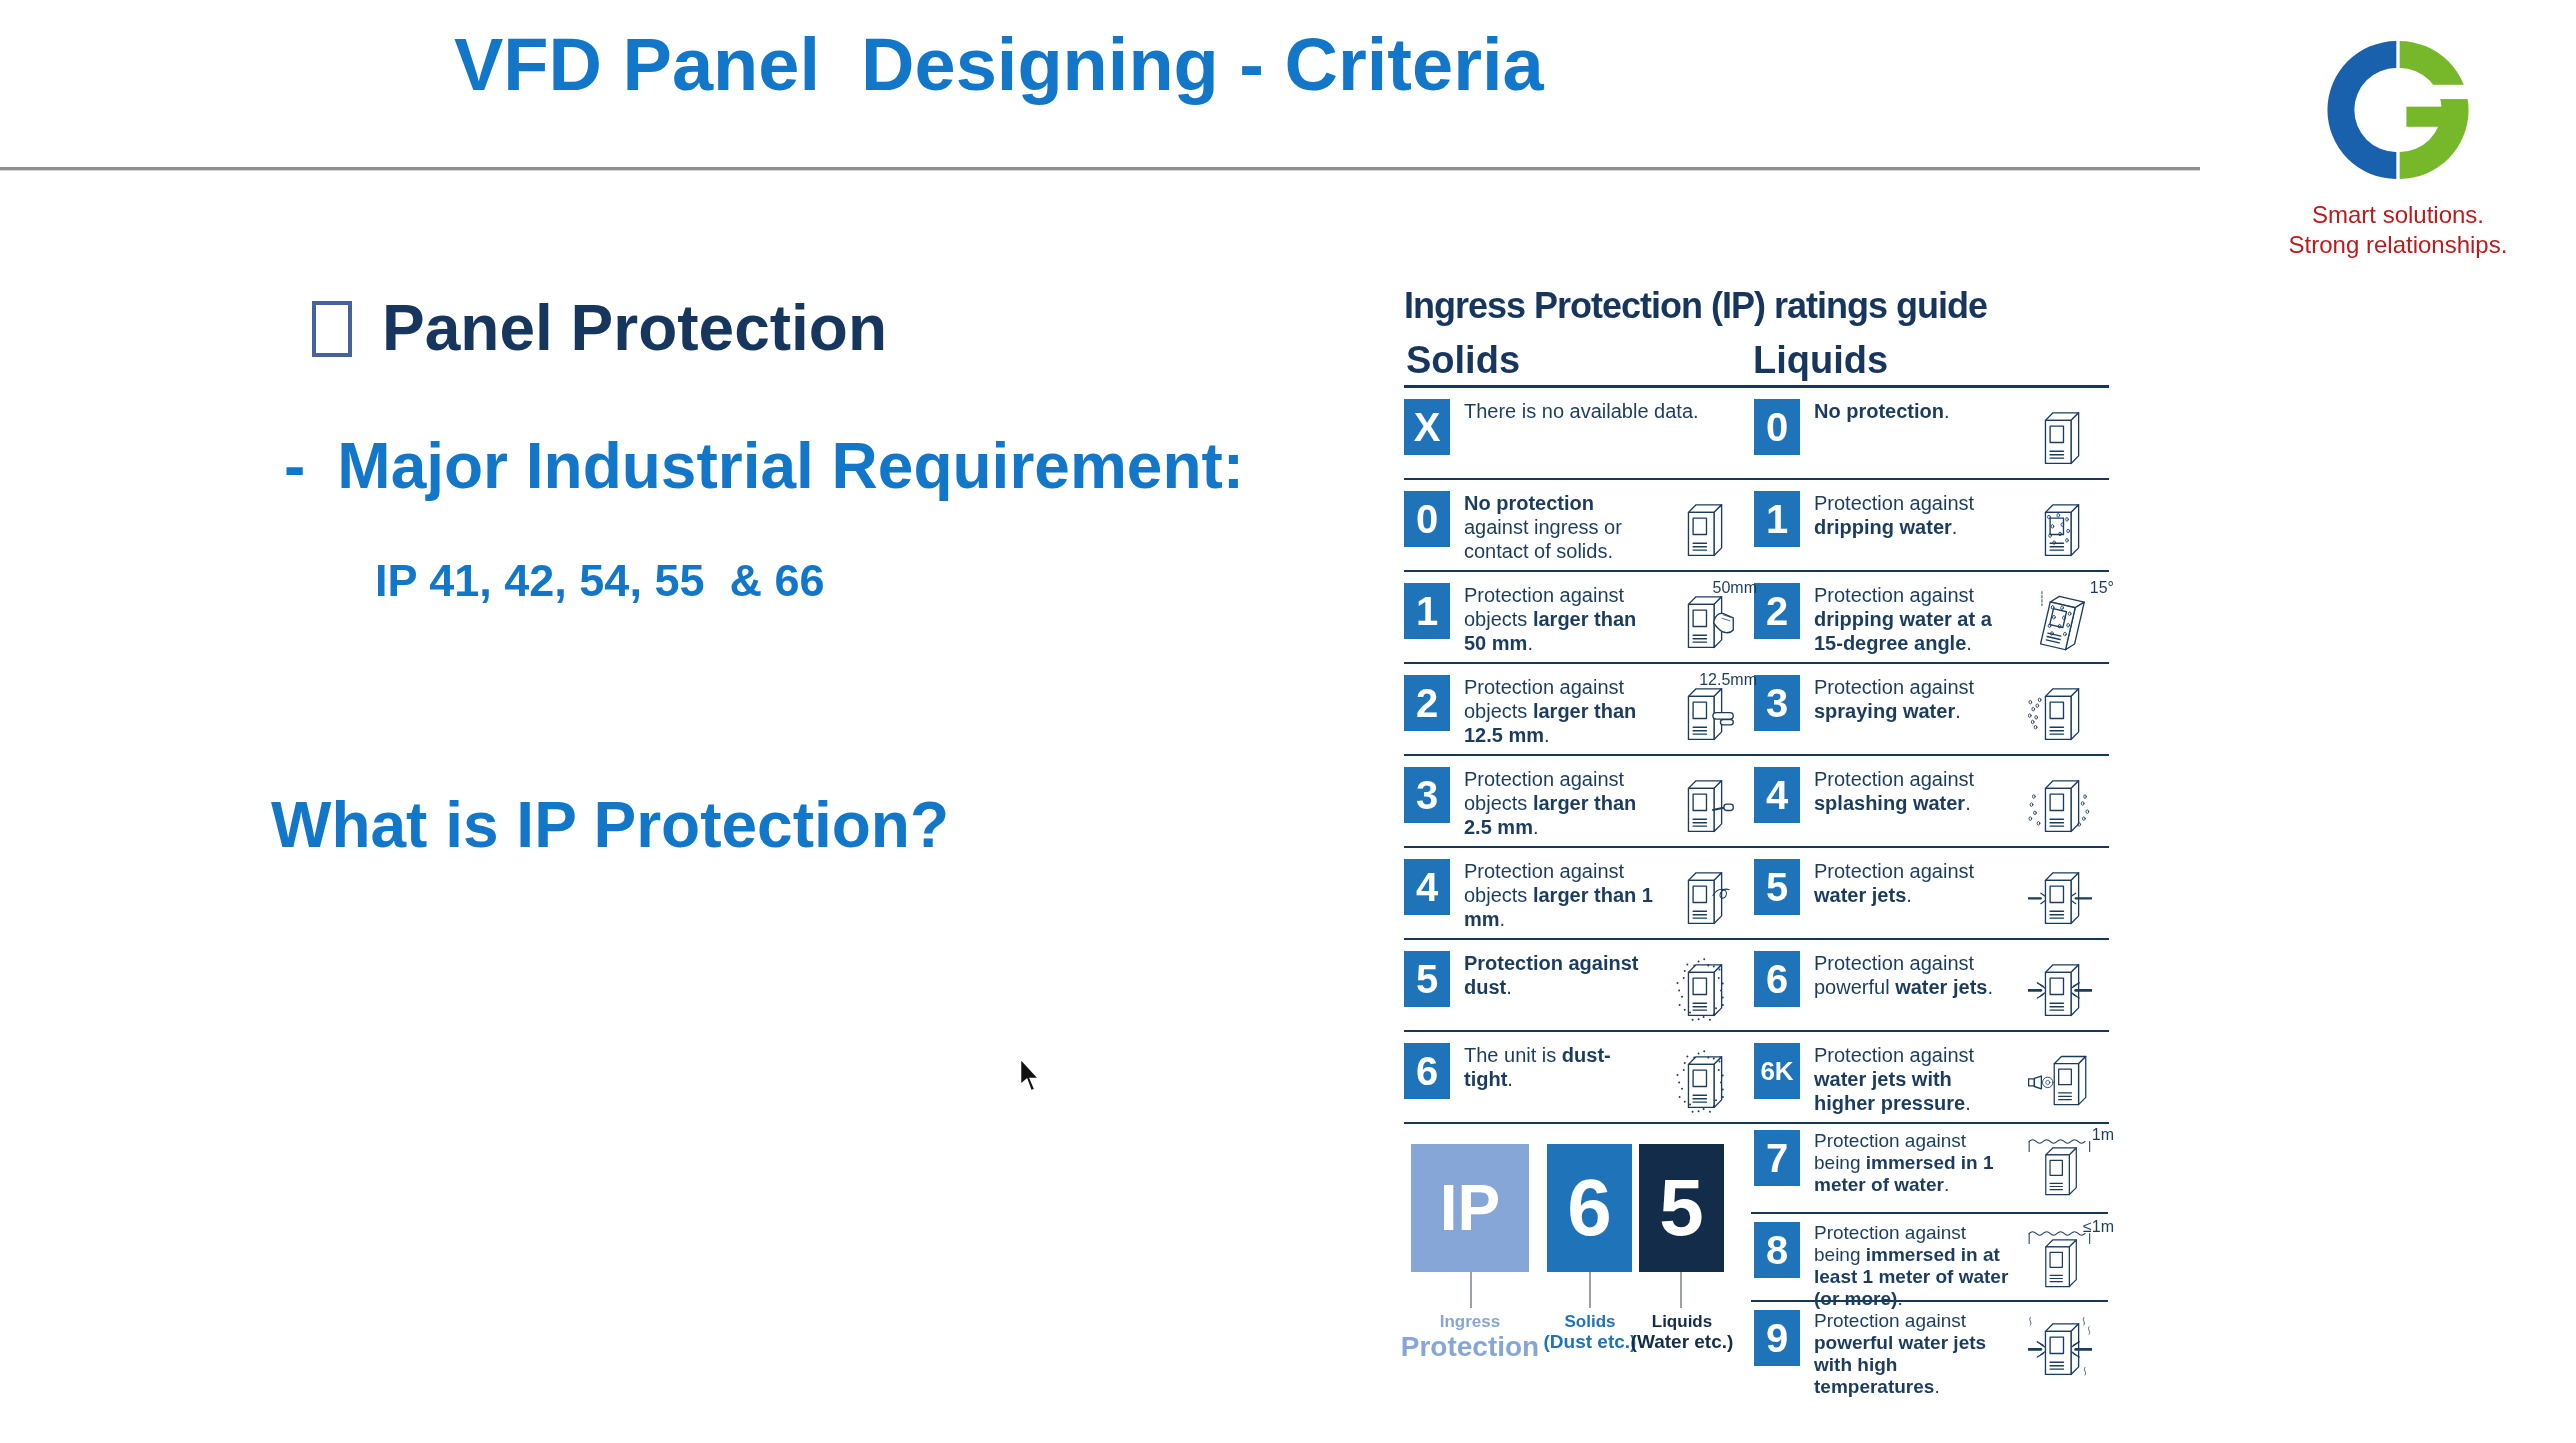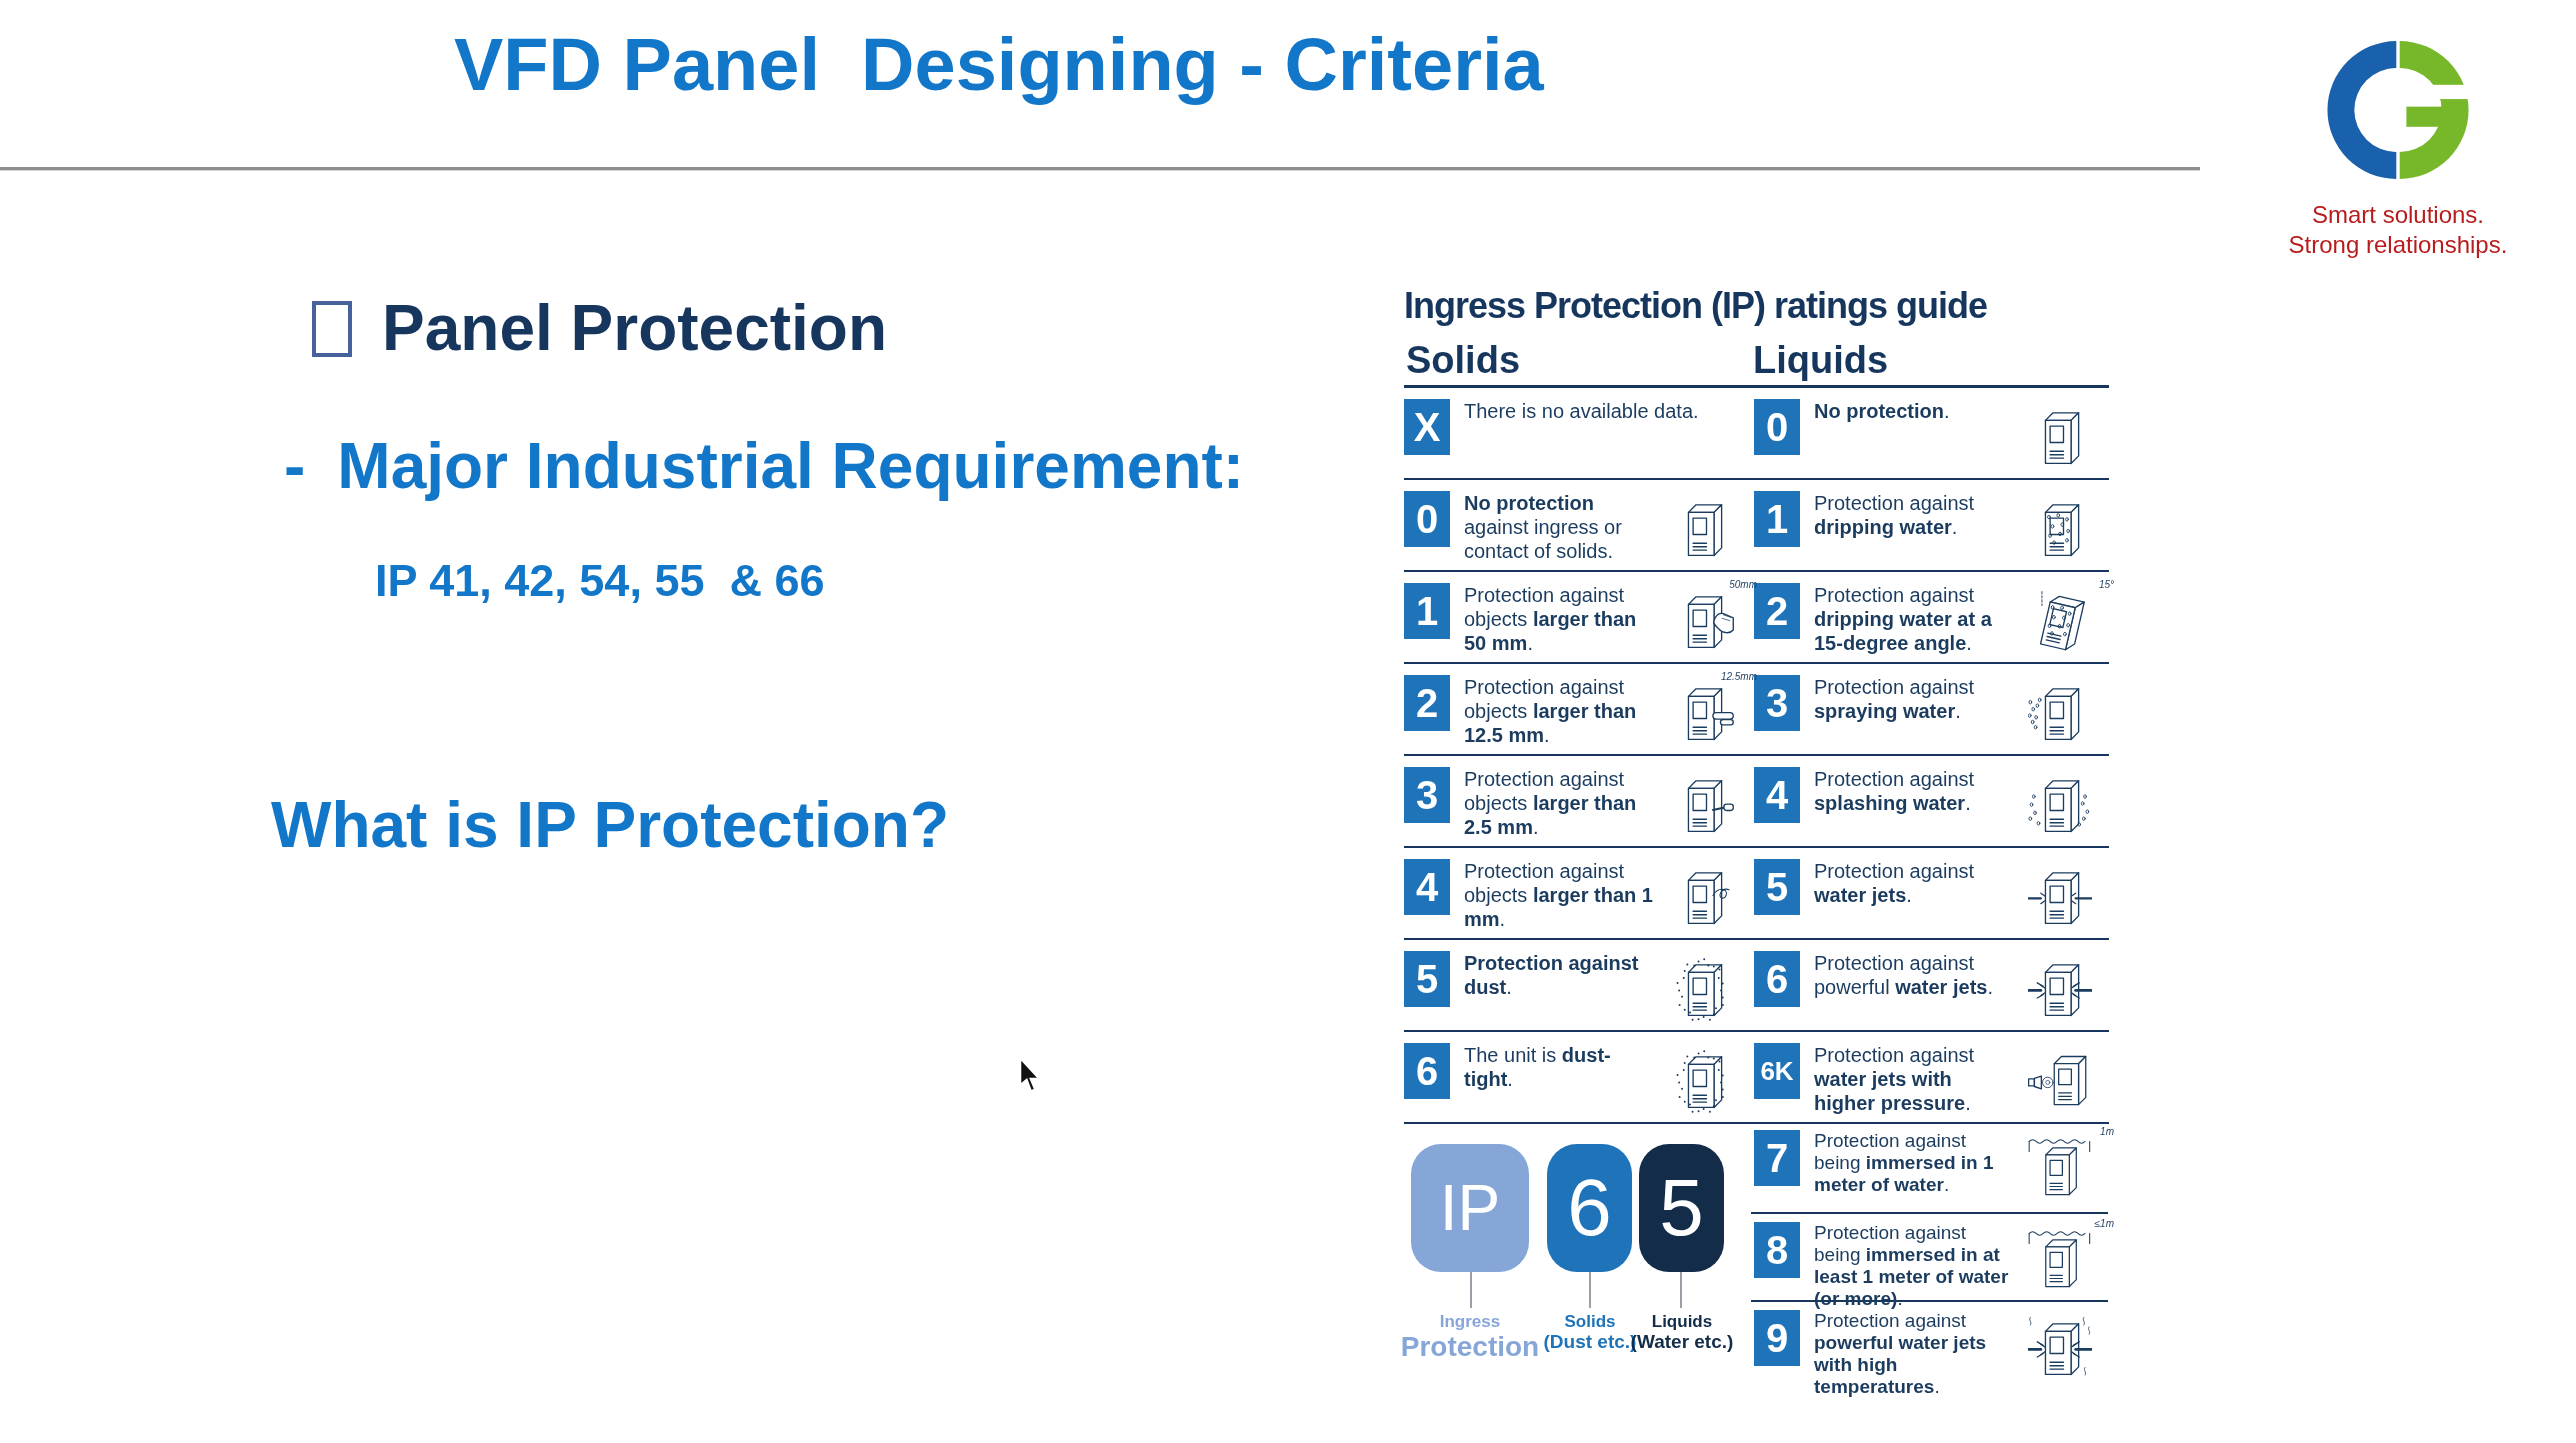--- a/index.html
+++ b/index.html
@@ -40,31 +40,31 @@
   .cell{display:flex;align-items:flex-start;padding-top:11px;box-sizing:border-box;}
   .cell.solid{width:347px;}
   .cell.liquid{width:357px;padding-left:3px;}
   .badge{flex:0 0 46px;width:46px;height:56px;background:#1E73B9;color:#fff;
          font-size:40px;font-weight:bold;display:flex;align-items:center;justify-content:center;}
   .badge.sm{font-size:26px;}
   .rtext{margin-left:14px;font-size:20px;line-height:1.2;color:#1B3C5F;flex:1;font-weight:normal;}
   .rtext b{font-weight:bold;}
   .iconwrap{position:relative;display:flex;justify-content:center;align-items:flex-start;}
   .iconwrap svg{width:64px;height:76px;margin-top:2px;}
-  .note{position:absolute;top:-4px;right:-6px;font-style:italic;font-size:10px;color:#1B3C5F;white-space:nowrap;}
+  .note{position:absolute;top:-4px;right:-6px;font-size:16px;color:#1B3C5F;white-space:nowrap;}
 
   #bottom{position:absolute;left:0;top:861px;width:705px;display:flex;}
   #bleft{flex:0 0 347px;width:347px;position:relative;}
   #bright{width:357px;}
   .brow{display:flex;height:90px;box-sizing:border-box;}
   .brow+.brow{border-top:2px solid #17365D;}
   .brow .cell{width:357px;padding-top:8px;}
   .brow .rtext{font-size:19px;line-height:1.16;}
-  .blk{position:absolute;top:22px;height:128px;color:#fff;font-weight:normal;
-       display:flex;align-items:center;justify-content:center;border-radius:30px;}
+  .blk{position:absolute;top:22px;height:128px;color:#fff;font-weight:bold;
+       display:flex;align-items:center;justify-content:center;}
   .vline{position:absolute;top:150px;width:2px;height:36px;background:#9aa0a6;}
   .cap{position:absolute;top:190px;text-align:center;font-weight:bold;line-height:1.12;}
   .cap .l1{font-size:17px;}
   .cap .l2{font-size:19px;}
   .cap .l2.big{font-size:28px;}
 
   .cursor{position:absolute;left:1019px;top:1057px;width:24px;height:auto;}
 </style>
 </head>
 <body>

